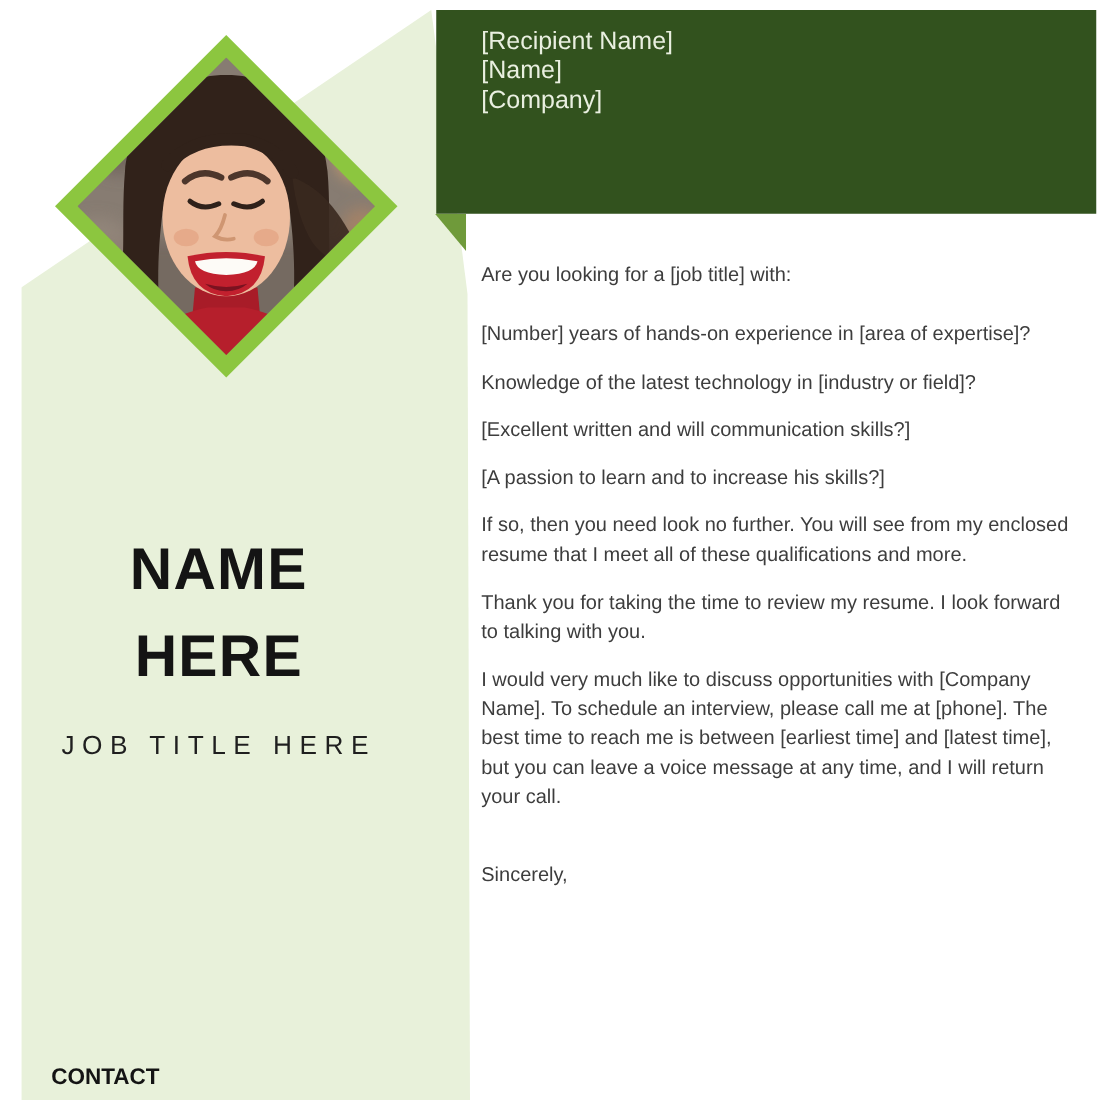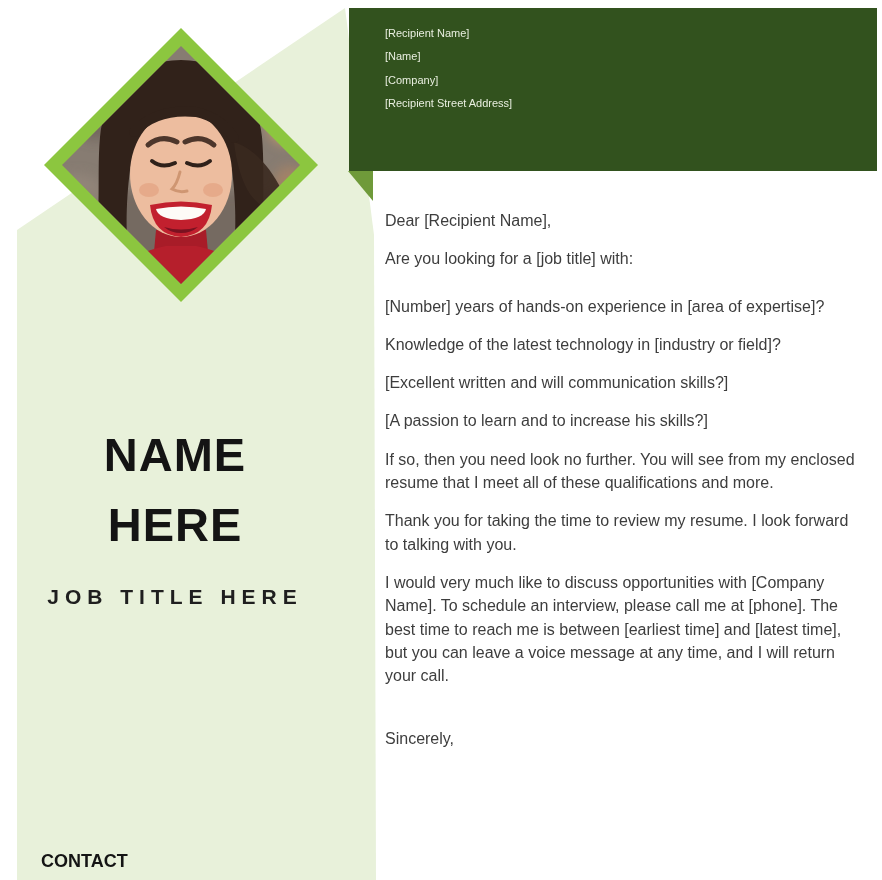--- a/index.html
+++ b/index.html
@@ -45,41 +45,41 @@
     line-height: 70px;
     color: var(--heading-text);
     font-stretch: condensed;
   }
   .job-title {
     position: absolute;
     left: 33px; top: 585px;
     width: 284px;
     text-align: center;
     font-size: 21px;
-    font-weight: 700;
+    font-weight: 400;
     letter-spacing: 6px;
     color: #1f1f1f;
   }
   .contact-heading {
     position: absolute;
     left: 41px; top: 851px;
     font-size: 18px;
     font-weight: 700;
     letter-spacing: 0px;
     color: var(--heading-text);
   }
   
   .header-box {
     position: absolute;
     left: 349px; top: 8px;
     width: 528px; height: 163px;
     background: var(--dark-green);
     color: var(--header-text);
     padding: 14px 20px 0 36px;
-    font-size: 11px;
+    font-size: 20px;
     line-height: 23.3px;
   }
   .fold-corner {
     position: absolute;
     left: 348px; top: 171px;
     width: 25px; height: 30px;
     background: var(--fold-green);
     clip-path: polygon(0 0, 100% 0, 100% 100%);
   }
   
@@ -158,26 +158,24 @@
     <div>NAME</div>
     <div>HERE</div>
   </div>
   <div class="job-title">JOB TITLE HERE</div>
   <div class="contact-heading">CONTACT</div>
 
   <div class="header-box">
     <div>[Recipient Name]</div>
     <div>[Name]</div>
     <div>[Company]</div>
-    <div>[Recipient Street Address]</div>
   </div>
   <div class="fold-corner"></div>
 
   <div class="letter">
-    <p>Dear [Recipient Name],</p>
     <p>Are you looking for a [job title] with:</p>
     <p class="gap-before">[Number] years of hands-on experience in [area of expertise]?</p>
     <p>Knowledge of the latest technology in [industry or field]?</p>
     <p>[Excellent written and will communication skills?]</p>
     <p>[A passion to learn and to increase his skills?]</p>
     <p>If so, then you need look no further. You will see from my enclosed resume that I meet all of these qualifications and more.</p>
     <p>Thank you for taking the time to review my resume. I look forward to talking with you.</p>
     <p>I would very much like to discuss opportunities with [Company Name]. To schedule an interview, please call me at [phone]. The best time to reach me is between [earliest time] and [latest time], but you can leave a voice message at any time, and I will return your call.</p>
     <p class="closing">Sincerely,</p>
   </div>

